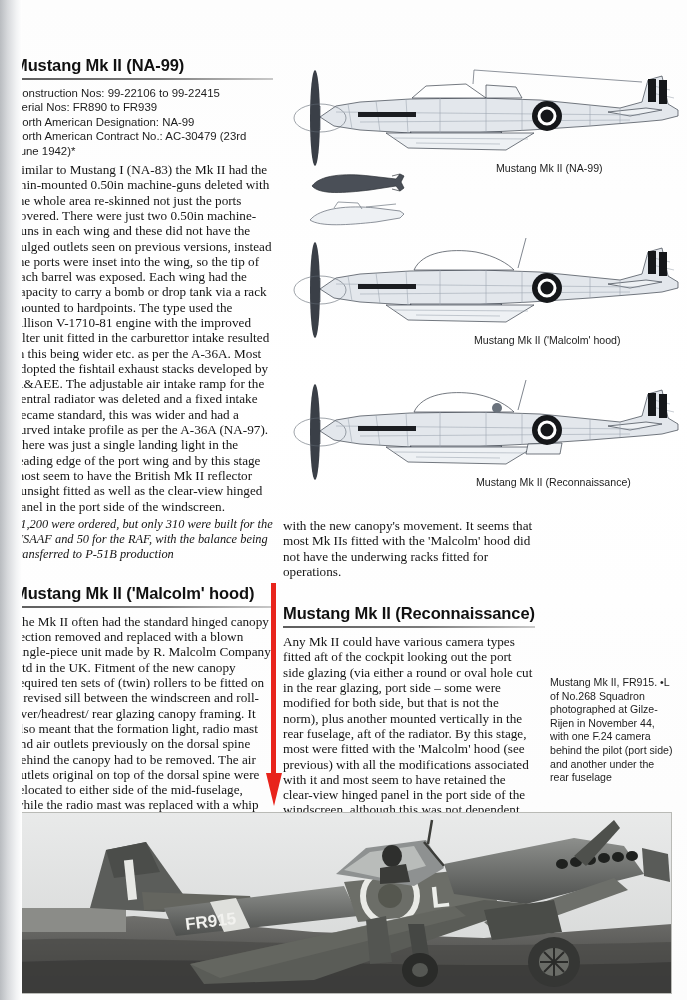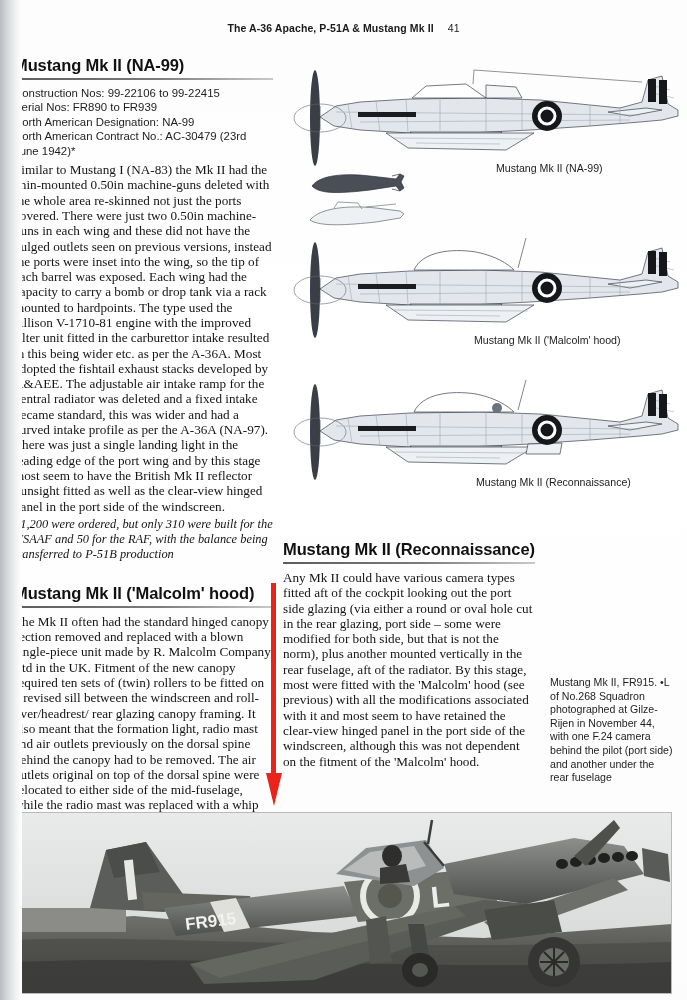--- a/index.html
+++ b/index.html
@@ -87,23 +87,20 @@
     font-family:"Liberation Sans", sans-serif;
     font-size:10.6px;line-height:13.6px;color:#1d1d1d;
   }
 </style>
 </head>
 <body>
 
 <div class="page">
   <div class="page-noise"></div>
 
-  <div class="running-head">
-    <span>The A-36 Apache, P-51A &amp; Mustang Mk II</span><span class="pg">41</span>
-  </div>
 
   <div class="col-left">
 
     <h2 class="sec">Mustang Mk II (NA-99)</h2>
     <div class="rule"></div>
 
     <div class="specs">
       <div>Construction Nos: 99-22106 to 99-22415</div>
       <div>Serial Nos: FR890 to FR939</div>
       <div>North American Designation: NA-99</div>
@@ -120,20 +117,21 @@
     <div class="rule"></div>
     <p class="body">The Mk II often had the standard hinged canopy section removed and replaced with a blown single-piece unit made by R. Malcolm Company Ltd in the UK. Fitment of the new canopy required ten sets of (twin) rollers to be fitted on a revised sill between the windscreen and roll-over/headrest/ rear glazing canopy framing. It also meant that the formation light, radio mast and air outlets previously on the dorsal spine behind the canopy had to be removed. The air outlets original on top of the dorsal spine were relocated to either side of the mid-fuselage, while the radio mast was replaced with a whip antenna, mounted inside a raised flange plate, offset to port slightly on the dorsal spine region and far enough aft to not interfere</p>
   </div>
 
   <div class="red-arrow">
     <div class="shaft"></div>
     <div class="head"></div>
   </div>
 
   <div class="col-mid">
+    <p class="body">with the new canopy's movement. It seems that most Mk IIs fitted with the 'Malcolm' hood did not have the underwing racks fitted for operations.</p>
     <div style="height:22px"></div>
     <h2 class="sec">Mustang Mk II (Reconnaissance)</h2>
     <div class="rule"></div>
     <p class="body">Any Mk II could have various camera types fitted aft of the cockpit looking out the port side glazing (via either a round or oval hole cut in the rear glazing, port side – some were modified for both side, but that is not the norm), plus another mounted vertically in the rear fuselage, aft of the radiator. By this stage, most were fitted with the 'Malcolm' hood (see previous) with all the modifications associated with it and most seem to have retained the clear-view hinged panel in the port side of the windscreen, although this was not dependent on the fitment of the 'Malcolm' hood.</p>
   </div>
 
   <div class="col-right-cap photo-cap">Mustang Mk II, FR915. •L of No.268 Squadron photographed at Gilze-Rijen in November 44, with one F.24 camera behind the pilot (port side) and another under the rear fuselage</div>
 
   <div class="profiles">
 

